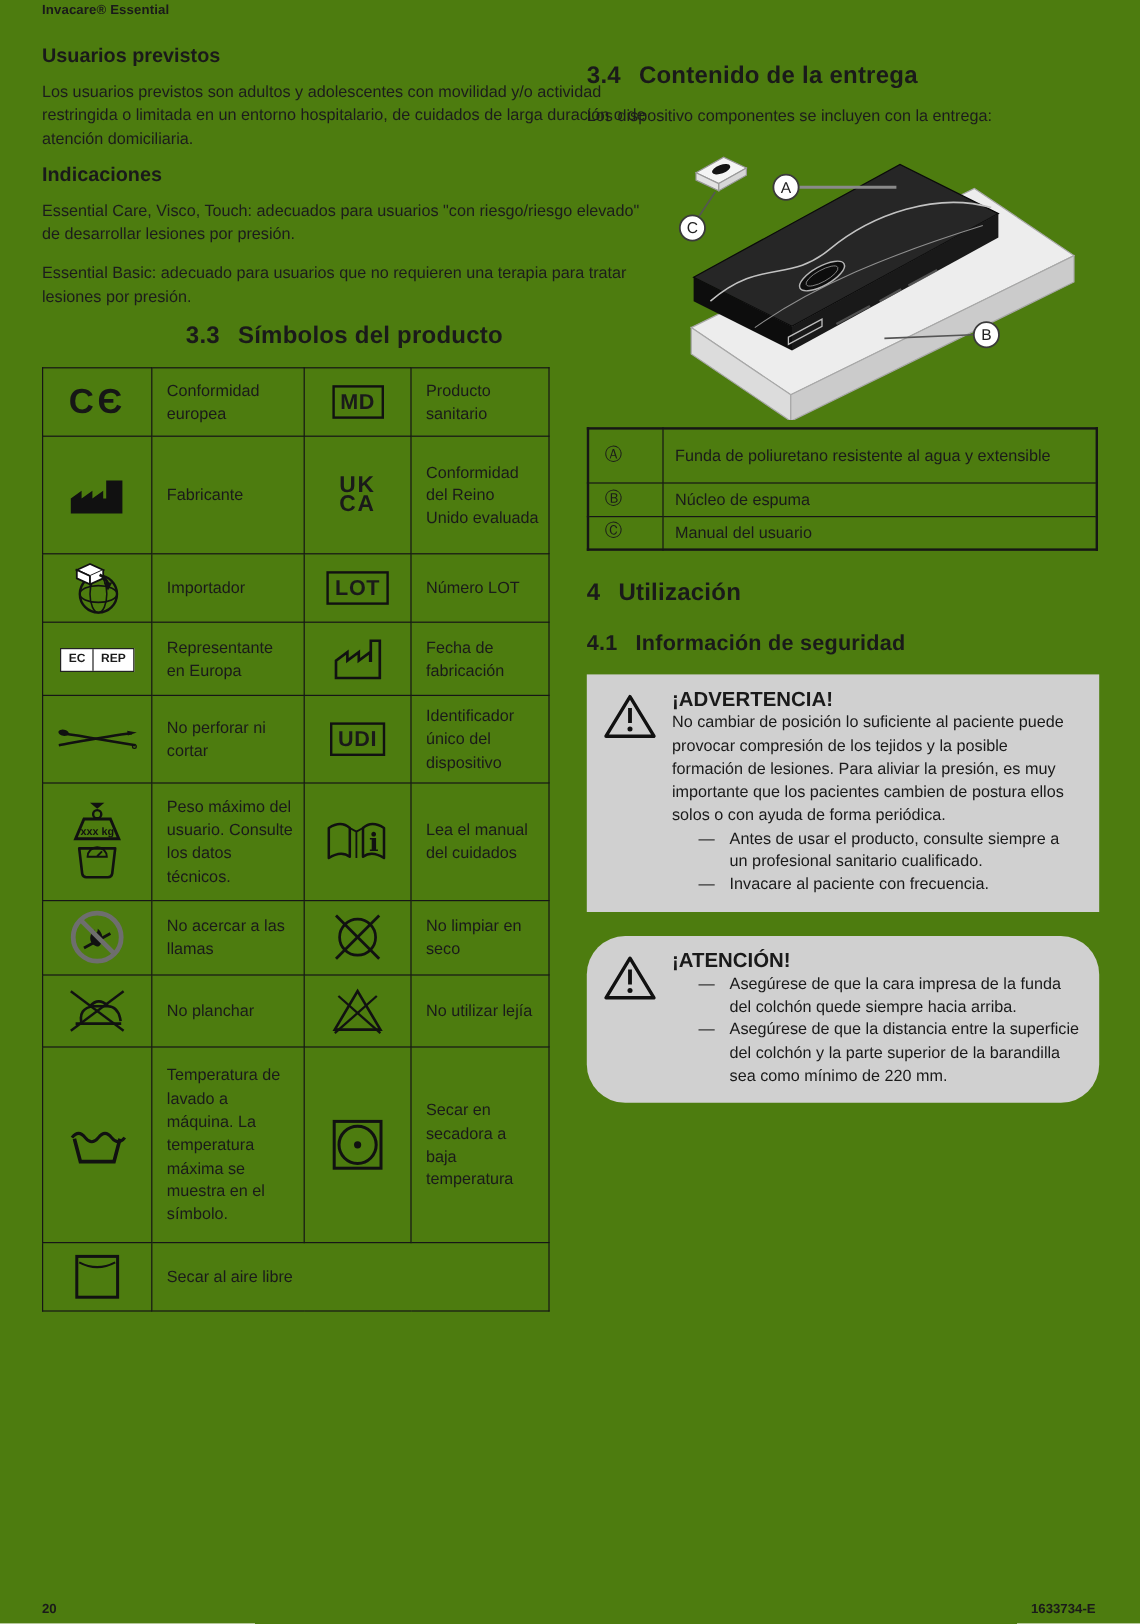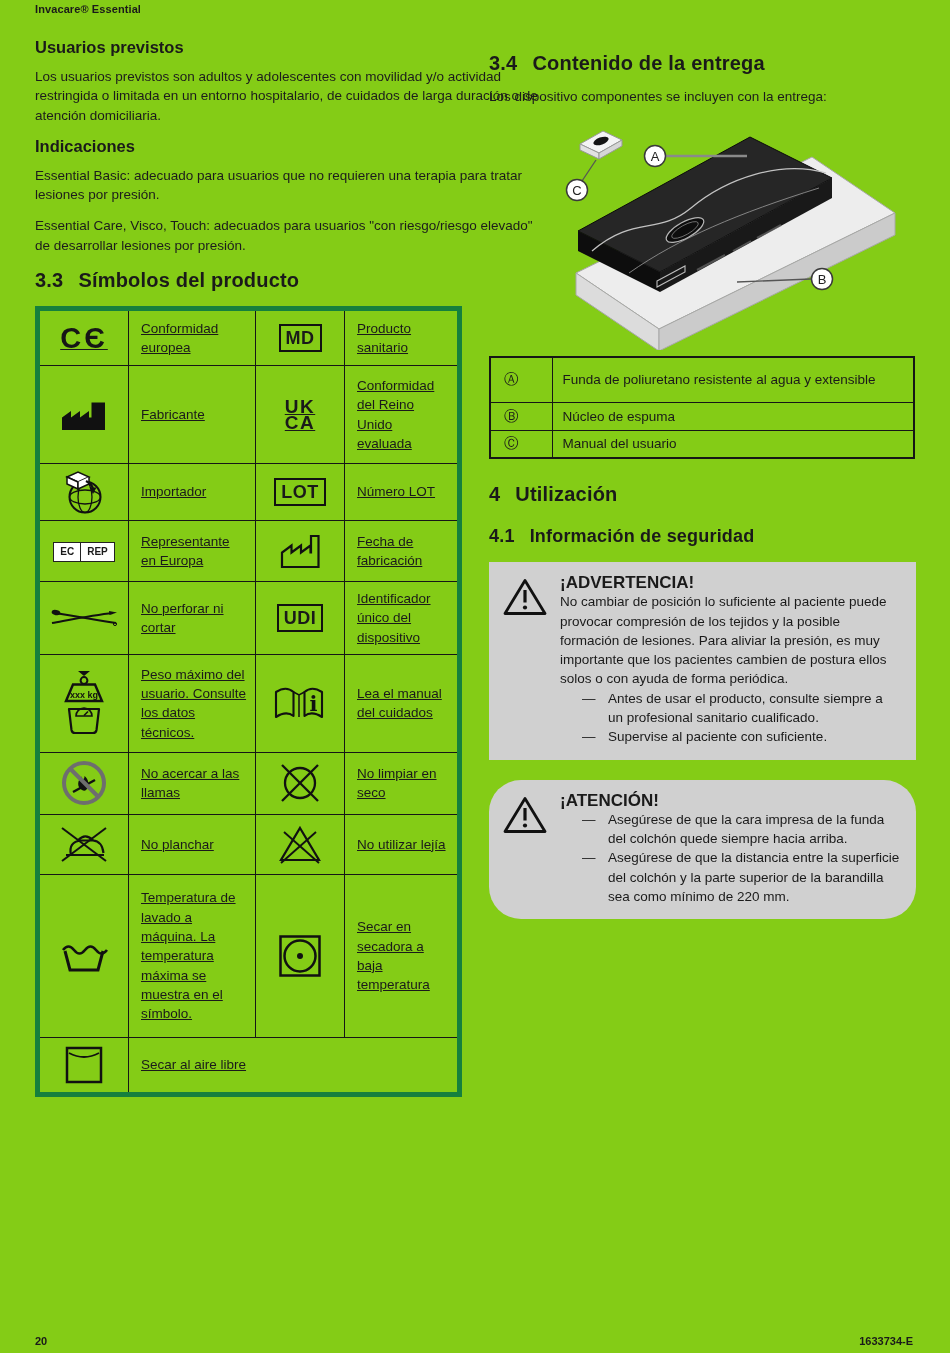--- a/index.html
+++ b/index.html
@@ -1,34 +1,34 @@
 <!DOCTYPE html>
 <html><head>
 <meta charset="utf-8">
 <style>
   html,body{margin:0;padding:0;background:#fff;}
   body{width:950px;height:1353px;font-family:"Liberation Sans",sans-serif;color:#1a1a1a;}
-  .page{position:relative;width:950px;height:1353px;background:#84cc16;overflow:hidden;}
+  .page{position:relative;width:950px;height:1353px;background:#4d7c0f;overflow:hidden;}
   .brand{position:absolute;left:35px;top:3px;font-size:11px;font-weight:bold;letter-spacing:.1px;}
   .foot-left{position:absolute;left:35px;top:1335px;font-size:11px;font-weight:bold;}
   .foot-right{position:absolute;right:37px;top:1335px;font-size:11px;font-weight:bold;}
   .col-left{position:absolute;left:35px;top:38px;width:504px;}
   .col-right{position:absolute;left:489px;top:52px;width:427px;}
   h2,h3,p{margin:0;}
   h3{font-size:16.5px;font-weight:bold;margin:0 0 10px;}
   h3.ind{margin-top:3px;}
   .pbody{font-size:13.5px;line-height:19.3px;margin:0 0 12px;color:#1c1c1c;}
   h2{font-size:20px;font-weight:bold;letter-spacing:.2px;}
   h2 .secnum{margin-right:15px;}
-  h2.symhead{margin:6px 0 14px;}
+  h2.symhead{margin:6px 0 14px;text-align:center;}
   h2.first{margin:0 0 12px;}
   h2.usage{margin:24px 0 0;}
   h2.sub{font-size:18px;margin:20px 0 14px;}
   
-  table.sym{border-collapse:collapse;table-layout:fixed;width:422px;border:5px solid #15803d;margin-top:6px;text-decoration:underline;}
+  table.sym{border-collapse:collapse;table-layout:fixed;width:422px;border:1px solid #15803d;margin-top:6px;}
   .sym td{border:1.5px solid #161616;vertical-align:middle;}
   .sym td.tx{padding:7px 8px 7px 12px;font-size:13.5px;line-height:19.3px;}
   .sym td.ic{text-align:center;padding:4px 2px;}
   .sym tr:nth-child(1){height:57px;}
   .sym tr:nth-child(2){height:98px;}
   .sym tr:nth-child(3){height:57px;}
   .sym tr:nth-child(4){height:61px;}
   .sym tr:nth-child(5){height:72px;}
   .sym tr:nth-child(6){height:98px;}
   .sym tr:nth-child(7){height:62px;}
@@ -67,22 +67,22 @@
 </head>
 <body>
 
 <div class="page">
   <div class="brand">Invacare® Essential</div>
 
   <div class="col-left">
     <h3>Usuarios previstos</h3>
     <p class="pbody">Los usuarios previstos son adultos y adolescentes con movilidad y/o actividad restringida o limitada en un entorno hospitalario, de cuidados de larga duración o de atención domiciliaria.</p>
     <h3 class="ind">Indicaciones</h3>
+    <p class="pbody" style="margin-bottom:14px">Essential Care, Visco, Touch: adecuados para usuarios "con riesgo/riesgo elevado" de desarrollar lesiones por presión.</p>
     <p class="pbody">Essential Basic: adecuado para usuarios que no requieren una terapia para tratar lesiones por presión.</p>
-    <p class="pbody" style="margin-bottom:14px">Essential Care, Visco, Touch: adecuados para usuarios "con riesgo/riesgo elevado" de desarrollar lesiones por presión.</p>
     <h2 class="symhead"><span class="secnum">3.3</span><span>Símbolos del producto</span></h2>
 
     <table class="sym">
       <colgroup>
           <col style="width:91px">
           <col style="width:127px">
           <col style="width:89px">
           <col style="width:115px">
         </colgroup>
       <tbody>
@@ -326,21 +326,21 @@
       </div>
       <div class="wbody">
         <div class="wtitle">¡ADVERTENCIA!</div>
         <p>No cambiar de posición lo suficiente al paciente puede provocar compresión de los tejidos y la posible formación de lesiones. Para aliviar la presión, es muy importante que los pacientes cambien de postura ellos solos o con ayuda de forma periódica.</p>
         <div class="bullet">
           <span class="dash">—</span>
           <span class="btext">Antes de usar el producto, consulte siempre a un profesional sanitario cualificado.</span>
         </div>
         <div class="bullet">
           <span class="dash">—</span>
-          <span class="btext">Supervise al paciente con suficiente.</span>
+          <span class="btext">Invacare al paciente con frecuencia.</span>
         </div>
       </div>
     </div>
 
     <div class="warnbox caution">
       <div class="wicon">
         <svg width="46" height="42" viewBox="0 0 46 42">
           <path d="M23 4.5 L43 37.5 H3 Z" fill="none" stroke="#111" stroke-width="2.8" stroke-linejoin="round"></path>
           <line x1="23" y1="14" x2="23" y2="26.5" stroke="#111" stroke-width="3.2"></line>
           <circle cx="23" cy="31.5" r="2.1" fill="#111"></circle>

